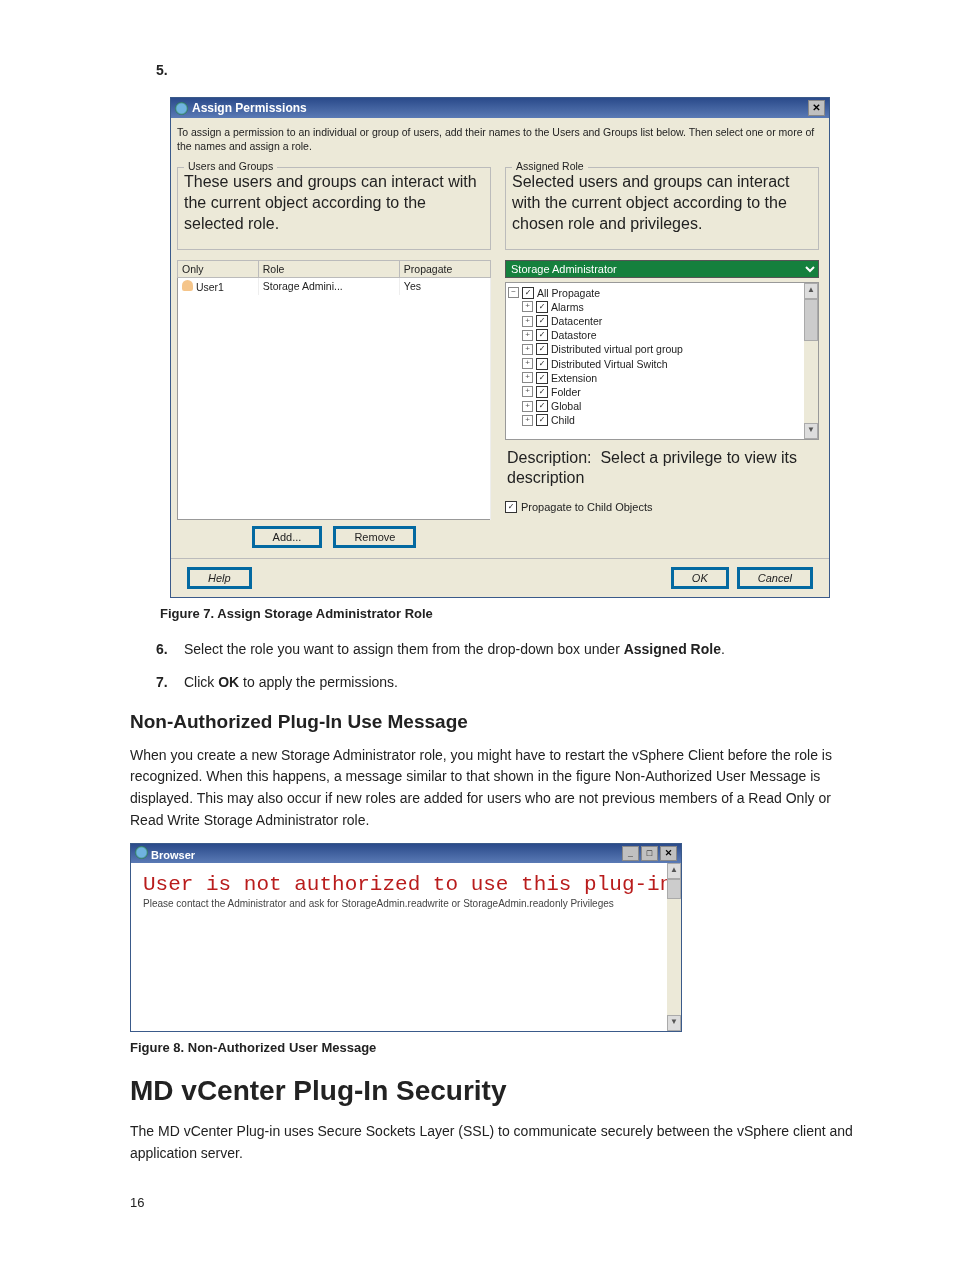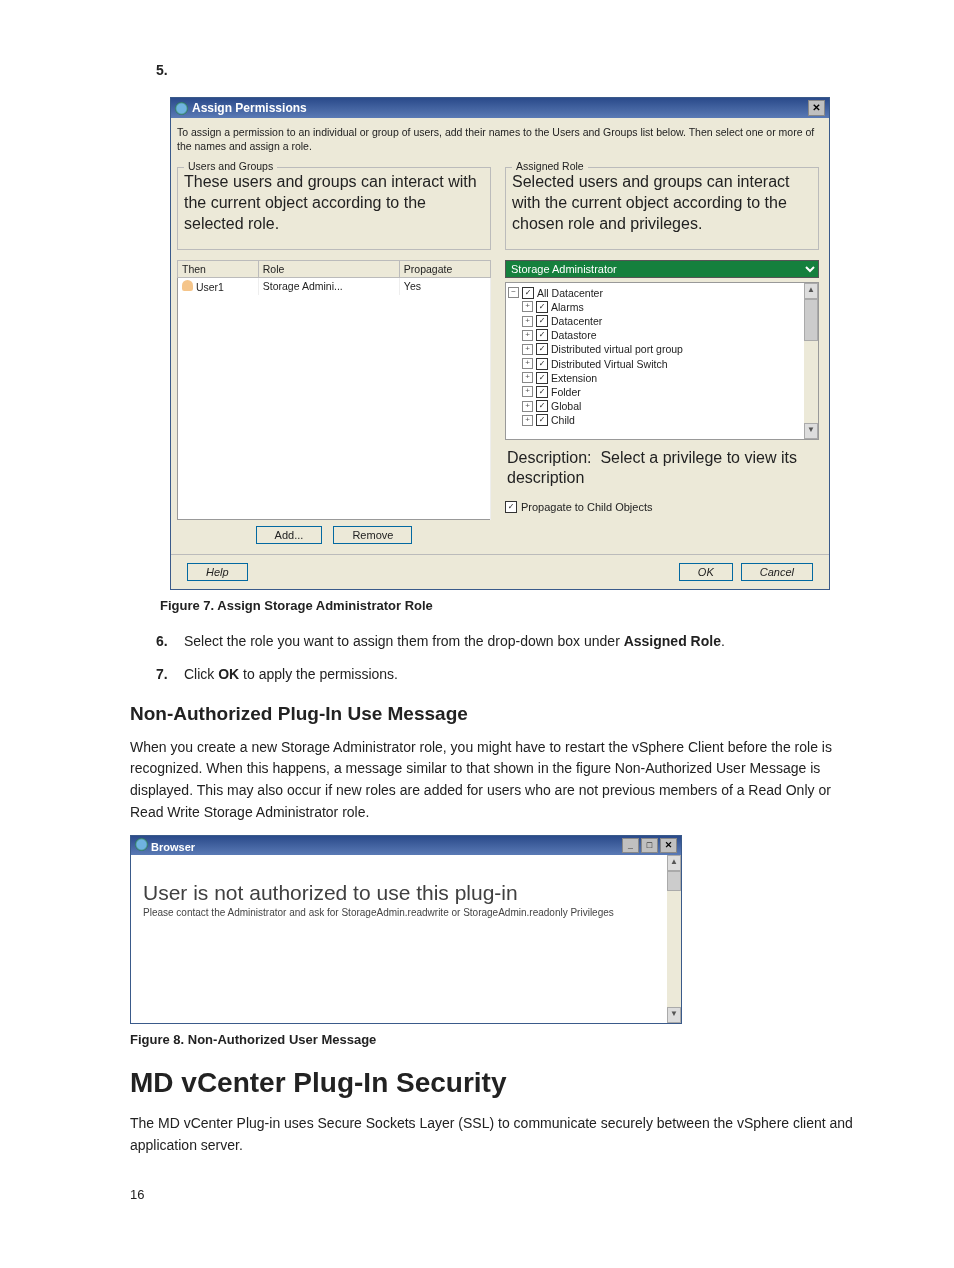--- a/index.html
+++ b/index.html
@@ -24,21 +24,21 @@
   .twocol { display:flex; gap:14px; }
   .leftcol, .rightcol { flex:1; }
   .fieldset { border:1px solid #bbb; padding:4px 6px 8px 6px; position:relative; }
   .legend { position:absolute; top:-8px; left:6px; background:#ece9d8; padding:0 4px; font-size:10.5px; }
   .fsdesc { font-size:16px; line-height:1.3; margin-bottom:6px; min-height:30px; }
   table.usergrid { width:100%; border:1px solid #999; border-collapse:collapse; background:#fff; font-size:10.5px; }
   table.usergrid th { background:#ece9d8; border:1px solid #bbb; font-weight:normal; text-align:left; padding:2px 4px; }
   table.usergrid td { padding:2px 4px; border-right:1px solid #eee; }
   .emptyrows { height:220px; }
   .btnrow { text-align:center; margin-top:6px; }
-  .btn { display:inline-block; background:#ece9d8; border:1px solid #0369a1; padding:2px 18px; font-size:11px; margin:0 4px; }
+  .btn { display:inline-block; background:#ece9d8; border:3px solid #0369a1; padding:2px 18px; font-size:11px; margin:0 4px; }
   select.rolesel { width:100%; background:#15803d; color:#fff; border:1px solid #555; font-size:11px; padding:1px; }
   .privbox { background:#fff; border:1px solid #999; height:150px; overflow:hidden; position:relative; margin-top:4px; padding:3px 2px; }
   .tree-row { display:flex; align-items:center; gap:3px; font-size:10.5px; line-height:1.35; }
   .exp { width:9px; height:9px; border:1px solid #888; font-size:8px; text-align:center; line-height:8px; color:#555; }
   .cb { width:10px; height:10px; border:1px solid #333; font-size:8px; text-align:center; line-height:9px; background:#fff; }
   .indent { margin-left:14px; }
   .desc-area { font-size:16px; margin-top:8px; line-height:1.3; padding-left:2px; }
   .propagate { margin-top:12px; font-size:11px; display:flex; align-items:center; gap:4px; }
   .bottombar { background:#ece9d8; border-top:1px solid #bbb; padding:8px 12px; display:flex; align-items:center;font-style:italic; }
   .bottombar .btn.help { margin-right:auto; }
@@ -48,21 +48,21 @@
   .scrollbar .track { flex:1; }
   .person-ico { width:11px; height:11px; background:radial-gradient(circle at 50% 30%, #f5c58a 40%, transparent 41%), linear-gradient(#f5c58a,#f5c58a); border-radius:50% 50% 20% 20%; display:inline-block; }
   .sb-right { position:relative; }
 
   
   .dialog2 { width:550px; margin:10px 0 4px 0; border:1px solid #3a5a8a; font-size:11px; }
   .dialog2 .titlebar { background:linear-gradient(#2a4a8a,#5a7ab5); color:#fff; font-weight:bold; padding:2px 4px; display:flex; justify-content:space-between; align-items:center; }
   .right-btns { display:flex; gap:2px; }
   .winbtn { background:#c0c0c0; color:#000; width:15px; height:13px; font-size:9px; text-align:center; line-height:12px; border:1px solid #888; }
   .d2body { background:#fff; padding:10px 8px 8px 12px; position:relative; min-height:150px; }
-  .bigmsg { font-family:Liberation Sans, sans-serif; font-size:21px; color:#404040;margin-top:16px; }
+  .bigmsg { font-family:Liberation Mono, monospace; font-size:21px; color:#b91c1c; }
   .smallmsg { font-size:10px; color:#444; margin-top:2px; }
   .d2body .scrollbar { position:absolute; right:0; top:0; bottom:0; }
   .d2body .scrollbar .thumb { flex:0 0 18px; }
 
   .globe { width:13px; height:13px; border-radius:50%; background:radial-gradient(circle,#6fb3e0 50%,#2a7a50 70%); display:inline-block; }
 </style>
 </head>
 <body>
 
 <div class="page">
@@ -87,21 +87,21 @@
 
         <div class="leftcol">
           <div class="fieldset">
             <span class="legend">Users and Groups</span>
             <div class="fsdesc">These users and groups can interact with the current object according to the selected role.</div>
           </div>
           <div style="height:10px"></div>
           <table class="usergrid">
             <tbody>
                 <tr>
-              <th>Then</th>
+              <th>Only</th>
               <th>Role</th>
               <th>Propagate</th>
             </tr>
             <tr>
               <td><span class="person-ico"></span>
                   <span>User1</span></td>
               <td>Storage Admini...</td>
               <td>Yes</td>
             </tr>
             <tr>
@@ -121,21 +121,21 @@
             <div class="fsdesc">Selected users and groups can interact with the current object according to the chosen role and privileges.</div>
           </div>
           <div style="height:10px"></div>
           <select class="rolesel">
             <option>Storage Administrator</option>
           </select>
           <div class="privbox sb-right">
             <div class="tree-row">
                 <span class="exp">−</span>
                 <span class="cb">✓</span>
-                <span>All Datacenter</span>
+                <span>All Propagate</span>
               </div>
             <div class="indent">
               <div class="tree-row">
                   <span class="exp">+</span>
                   <span class="cb">✓</span>
                   <span>Alarms</span>
                 </div>
               <div class="tree-row">
                   <span class="exp">+</span>
                   <span class="cb">✓</span>

